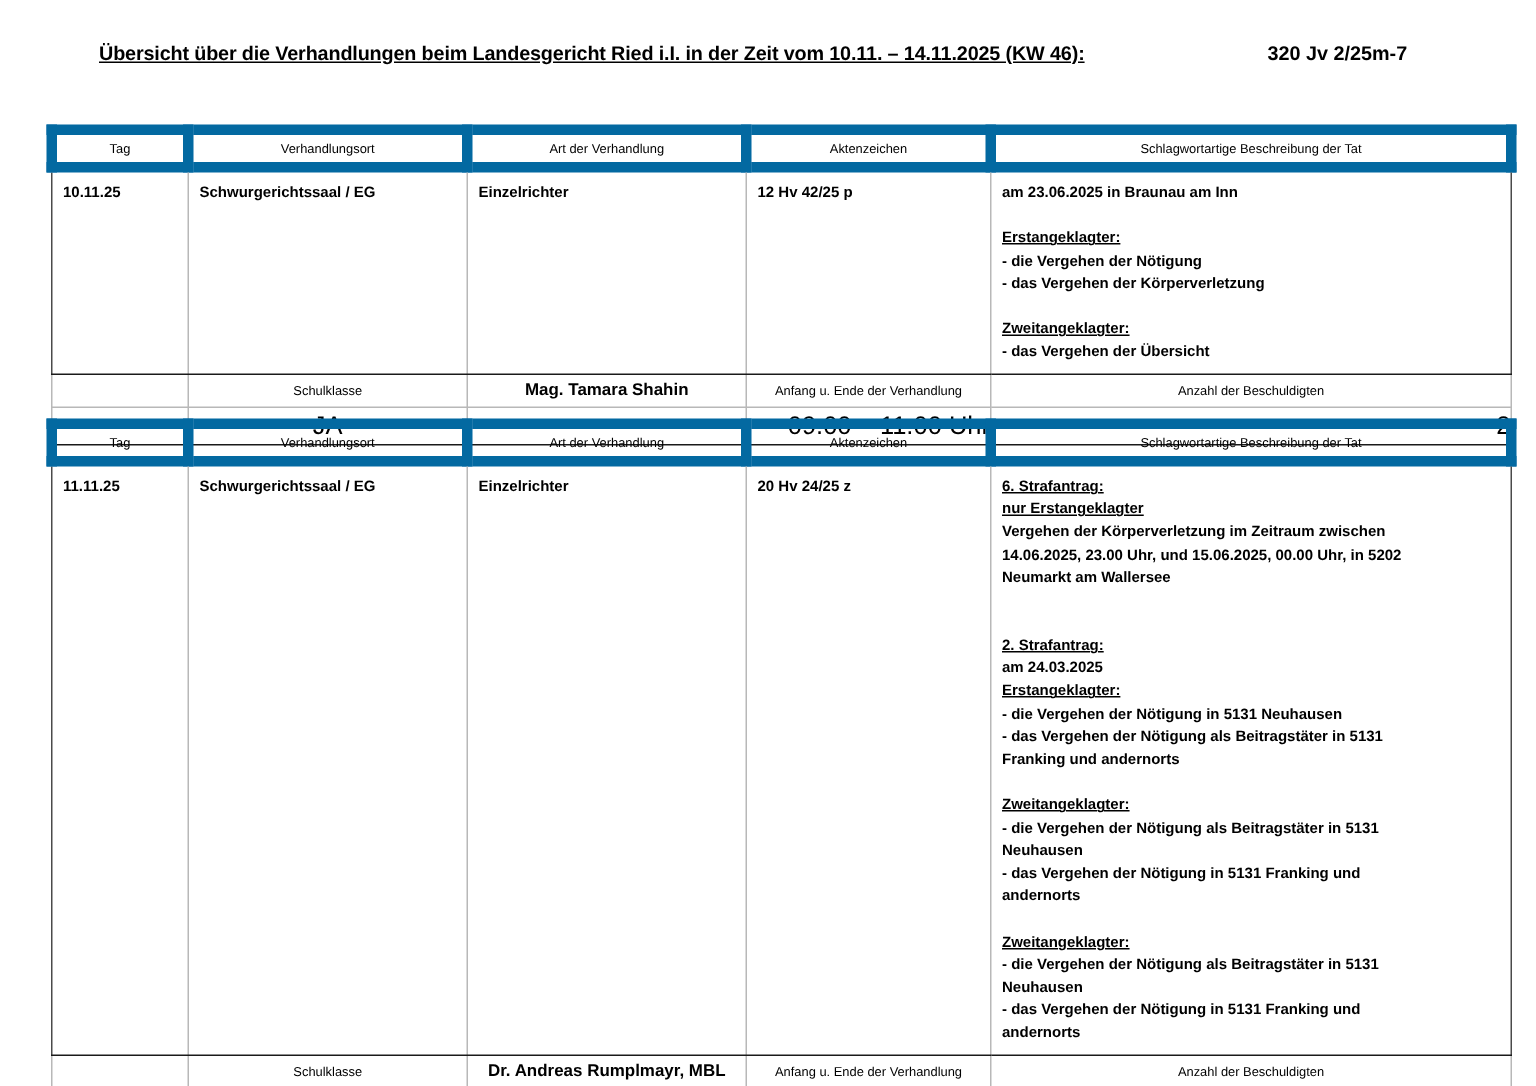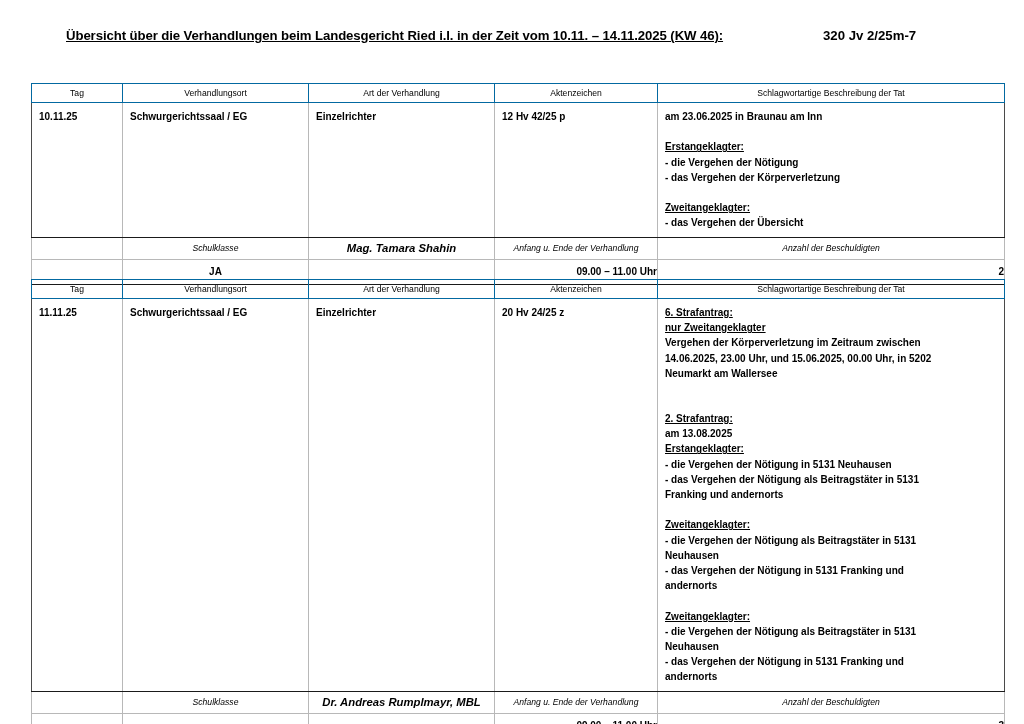--- a/index.html
+++ b/index.html
@@ -36,21 +36,21 @@
     left: 66px;
     top: 0;
     font-size: 13.2px;
     font-weight: bold;
     text-decoration: underline;
     white-space: nowrap;
     letter-spacing: -0.1px;
   }
   .doc-refnum {
     position: absolute;
-    left: 823px;
+    left: 845px;
     top: 0;
     font-size: 13.2px;
     font-weight: bold;
     white-space: nowrap;
   }
 
   
   .sched-table {
     position: absolute;
     left: 31px;
@@ -71,21 +71,21 @@
   col.c-akt      { width: 163px; }
   col.c-beschr   { width: 347px; }
 
   
   tr.hdr td {
     height: 18px;
     text-align: center;
     font-size: 8.6px;
     font-weight: normal;
     line-height: 18px;
-    border: 1px solid #0369a1;
+    border: 7px solid #0369a1;
     white-space: nowrap;
     overflow: hidden;
   }
 
   
   tr.body-row td {
     border-top: 1.6px solid #1a1a1a;
     border-bottom: 1.6px solid #1a1a1a;
     border-left: 1px solid #b8b8b8;
     border-right: 1px solid #b8b8b8;
@@ -104,37 +104,36 @@
 
   
   tr.sub-hdr td {
     height: 21px;
     border: 1px solid #b8b8b8;
     font-size: 8.6px;
     text-align: center;
     line-height: 21px;
     white-space: nowrap;
     overflow: hidden;
-    font-style: italic;
   }
   tr.sub-hdr td.strong-name {
     font-size: 11.3px;
     font-weight: bold;
     margin-left: 40px;
   }
 
   
   tr.val-row td {
     height: 24px;
     border-top: 1.6px solid #1a1a1a;
     border-bottom: 1.6px solid #1a1a1a;
     border-left: 1px solid #b8b8b8;
     border-right: 1px solid #b8b8b8;
-    font-size: 10px;
-    font-weight: bold;
+    font-size: 17px;
+    font-weight: normal;
     line-height: 24px;
   }
   tr.val-row td.ctr { text-align: center; }
   tr.val-row td.lft { text-align: right; padding-left: 7px; }
 
   
   .beschr-block { margin: 0; }
   .beschr-line { display: block; }
   .beschr-line.ul {
     text-decoration: underline;
@@ -222,27 +221,27 @@
         <td>Schlagwortartige Beschreibung der Tat</td>
       </tr>
       <tr class="body-row">
         <td class="cell-tag" style="height:344px;">11.11.25</td>
         <td>Schwurgerichtssaal / EG</td>
         <td>Einzelrichter</td>
         <td>20 Hv 24/25 z</td>
         <td class="cell-beschr">
           <div class="beschr-block">
             <span class="beschr-line ul">6. Strafantrag:</span>
-            <span class="beschr-line ul">nur Zweitangeklagter</span>
+            <span class="beschr-line ul">nur Erstangeklagter</span>
             <span class="beschr-line">Vergehen der Körperverletzung im Zeitraum zwischen</span>
             <span class="beschr-line">14.06.2025, 23.00 Uhr, und 15.06.2025, 00.00 Uhr, in 5202</span>
             <span class="beschr-line">Neumarkt am Wallersee</span>
             <span class="beschr-gap big"></span>
             <span class="beschr-line ul">2. Strafantrag:</span>
-            <span class="beschr-line">am 13.08.2025</span>
+            <span class="beschr-line">am 24.03.2025</span>
             <span class="beschr-line ul">Erstangeklagter:</span>
             <span class="beschr-line">- die Vergehen der Nötigung in 5131 Neuhausen</span>
             <span class="beschr-line">- das Vergehen der Nötigung als Beitragstäter in 5131</span>
             <span class="beschr-line">Franking und andernorts</span>
             <span class="beschr-gap"></span>
             <span class="beschr-line ul">Zweitangeklagter:</span>
             <span class="beschr-line">- die Vergehen der Nötigung als Beitragstäter in 5131</span>
             <span class="beschr-line">Neuhausen</span>
             <span class="beschr-line">- das Vergehen der Nötigung in 5131 Franking und</span>
             <span class="beschr-line">andernorts</span>

